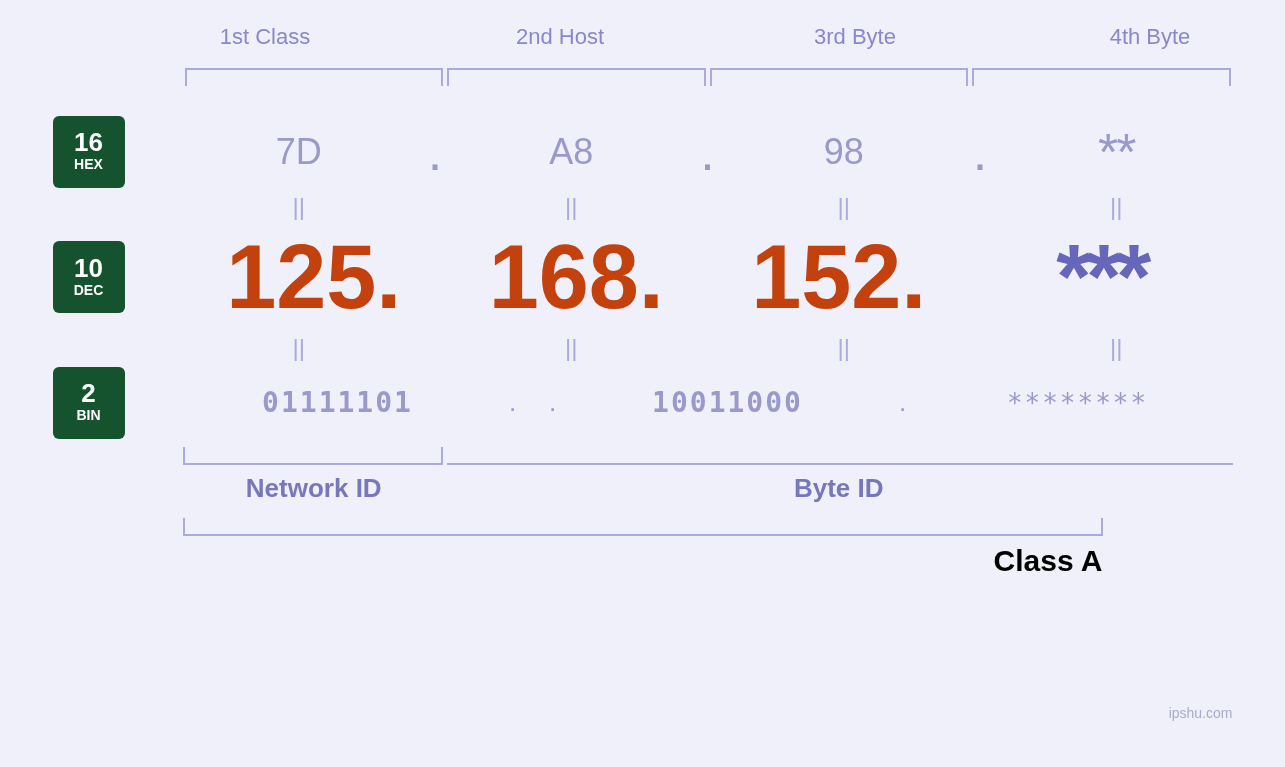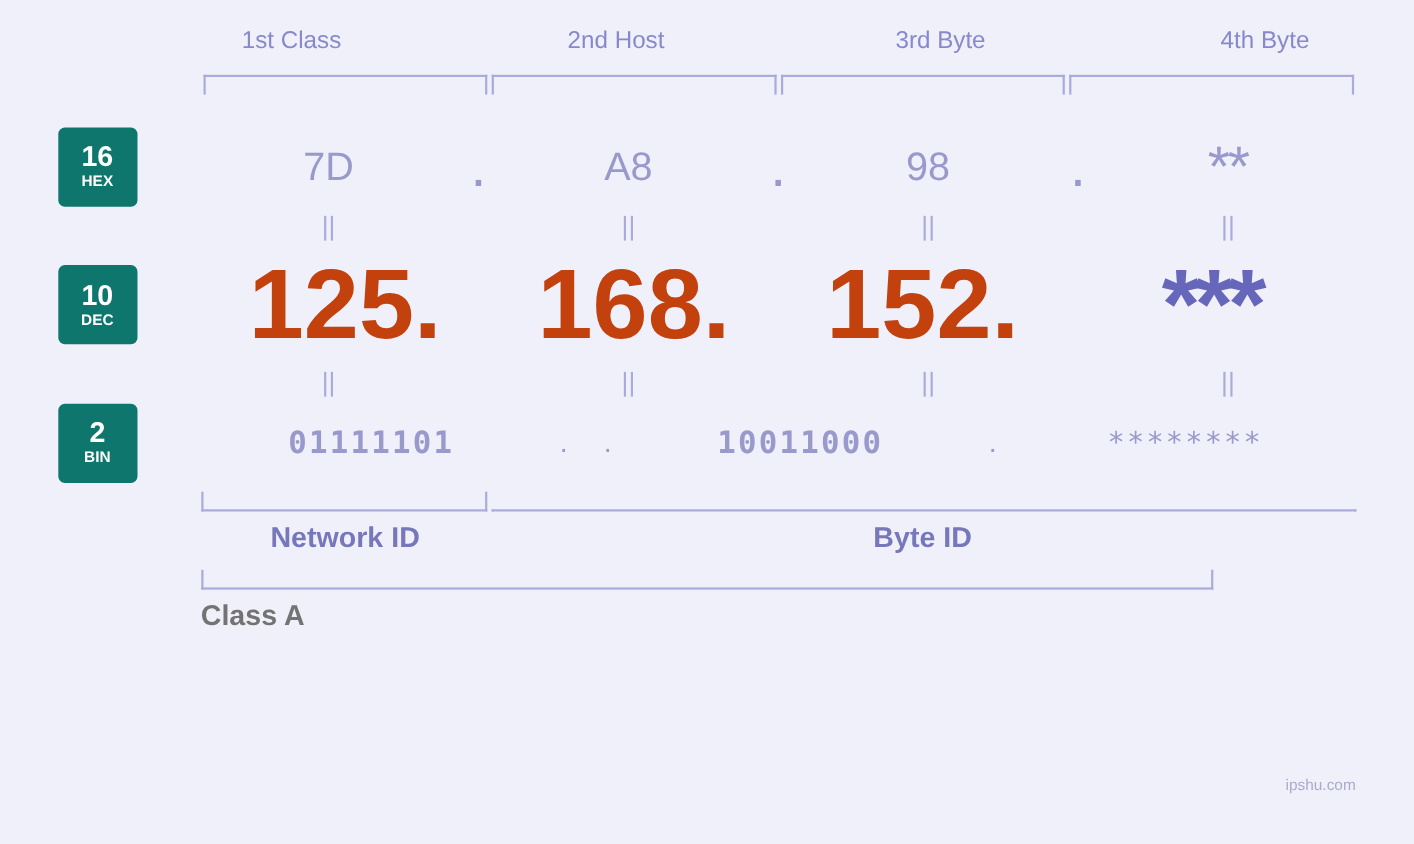--- a/index.html
+++ b/index.html
@@ -55,21 +55,21 @@
       border-top: 2px solid #aaaadd;
       border-left: 2px solid #aaaadd;
       border-right: 2px solid #aaaadd;
       margin: 0 2px;
     }
 
     
     .badge {
       width: 72px;
       height: 72px;
-      background-color: #0f766e;
+      background-color: #14532d;
       border-radius: 6px;
       display: flex;
       flex-direction: column;
       align-items: center;
       justify-content: center;
       color: white;
       font-weight: bold;
     }
 
     .badge-num {
@@ -224,23 +224,23 @@
     .class-bracket {
       width: 100%;
       height: 18px;
       border-bottom: 2px solid #aaaadd;
       border-left: 2px solid #aaaadd;
       border-right: 2px solid #aaaadd;
       margin-bottom: 8px;
     }
 
     .class-label {
-      text-align: left;
-      font-size: 26px;
-      color: #737373;
+      text-align: right;
+      font-size: 30px;
+      color: #000000;
       font-weight: 600;
     }
 
     
     .watermark {
       position: absolute;
       bottom: 23px;
       right: 0px;
       font-size: 14px;
       color: #aaaacc;

